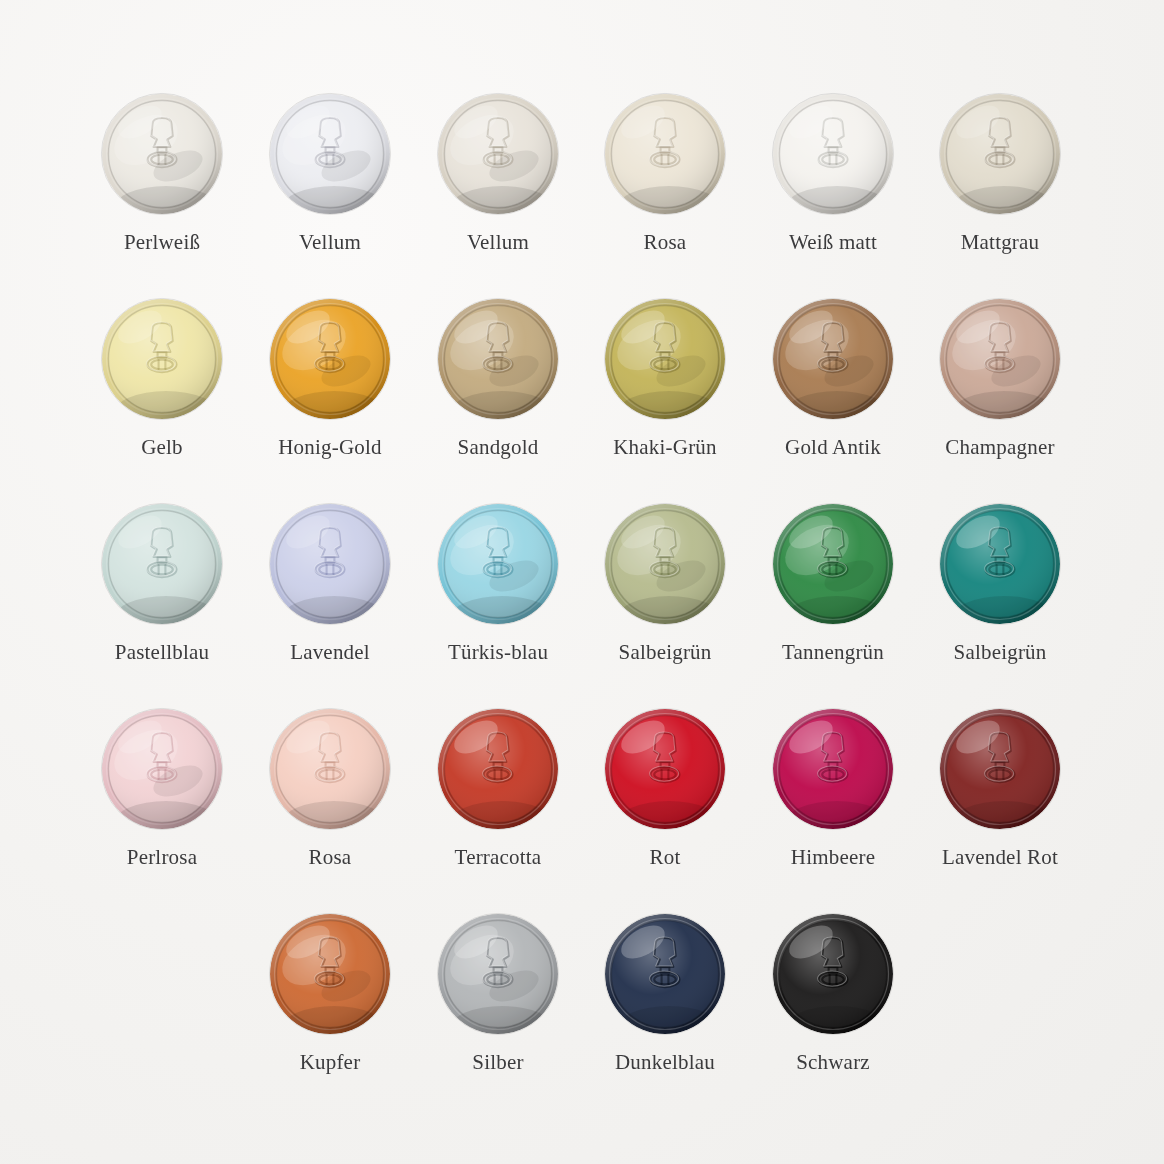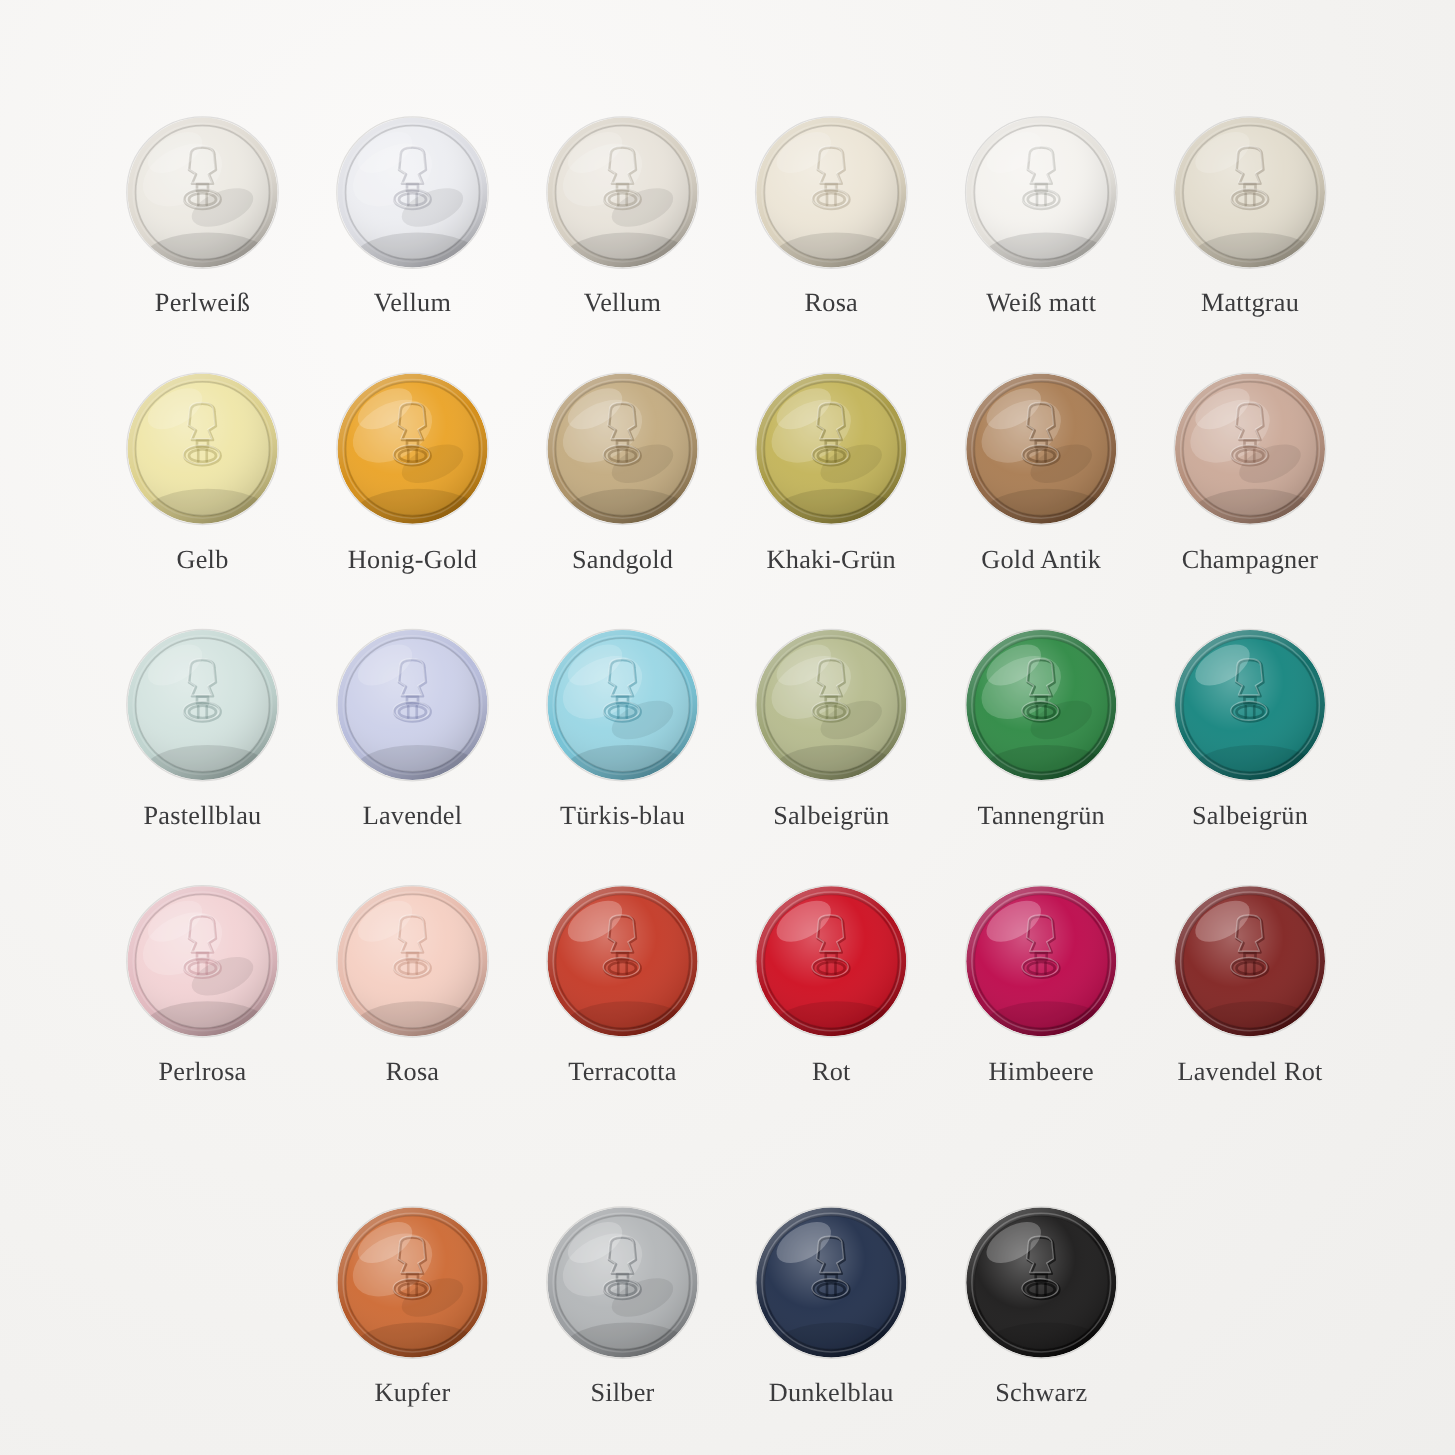--- a/index.html
+++ b/index.html
@@ -59,21 +59,21 @@
     letter-spacing: 0.2px;
     white-space: nowrap;
     line-height: 1;
   }
 
   
   .r0 { top: 92px; }
   .r1 { top: 297px; }
   .r2 { top: 502px; }
   .r3 { top: 707px; text-align: center; }
-  .r4 { top: 964px; }
+  .r4 { top: 912px; }
 
   
   .c0 { left: 78px; }
   .c1 { left: 246px; }
   .c2 { left: 414px; }
   .c3 { left: 581px; }
   .c4 { left: 749px; }
   .c5 { left: 916px; }
 </style>
 </head>

